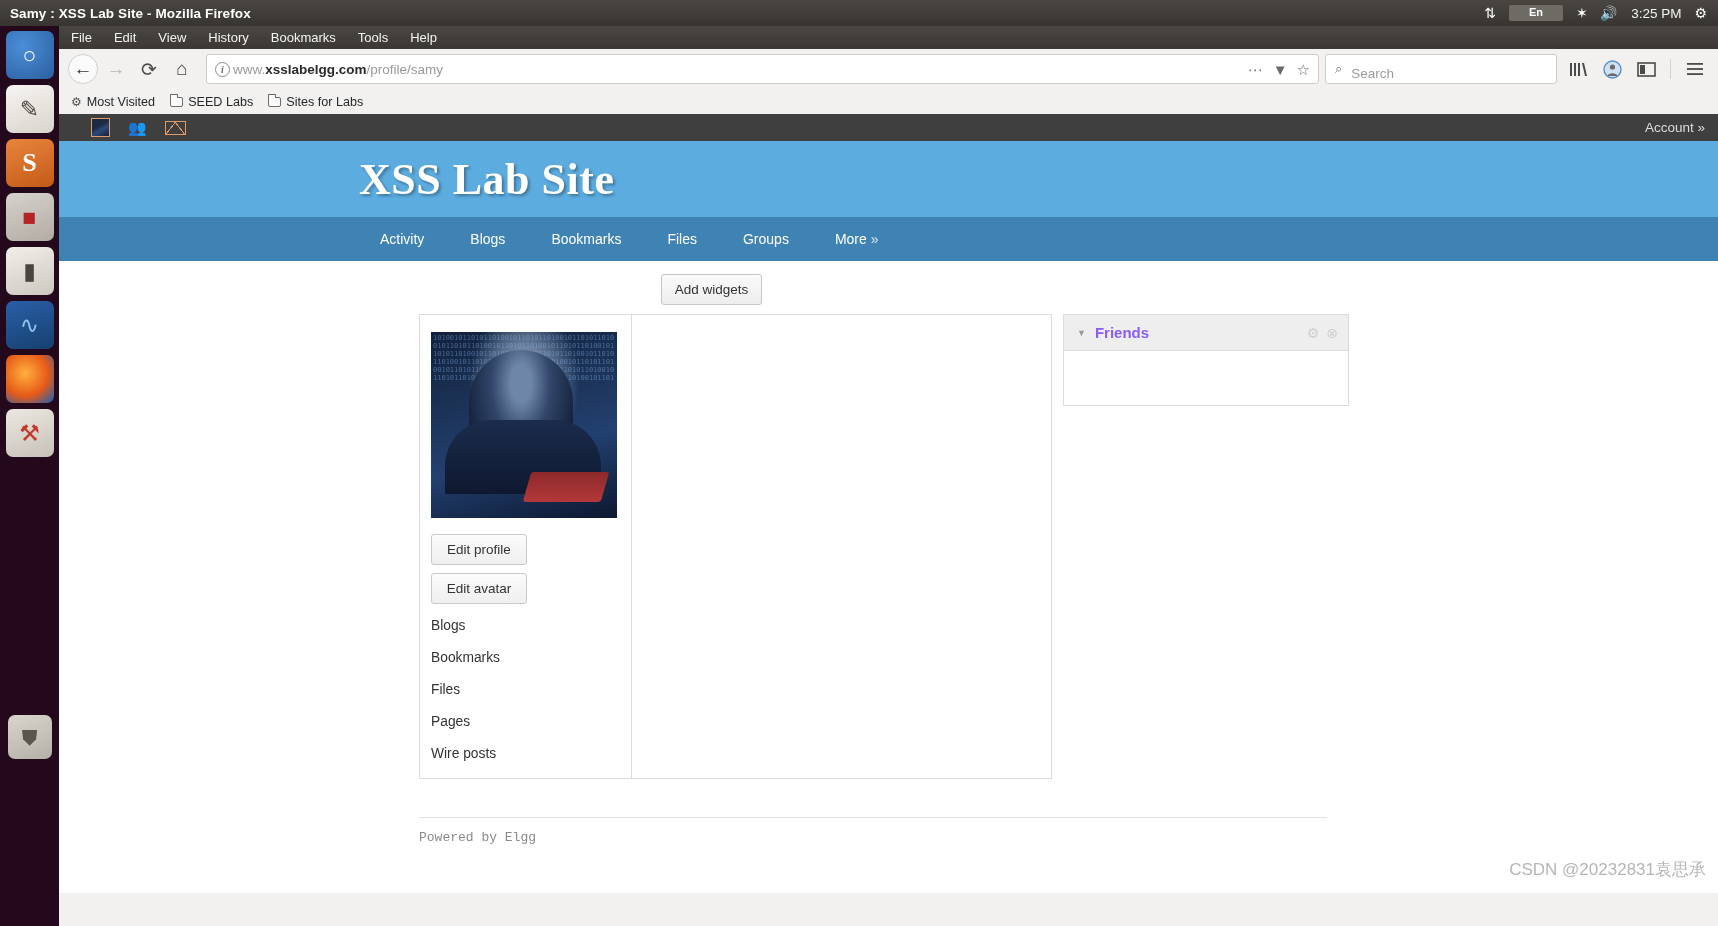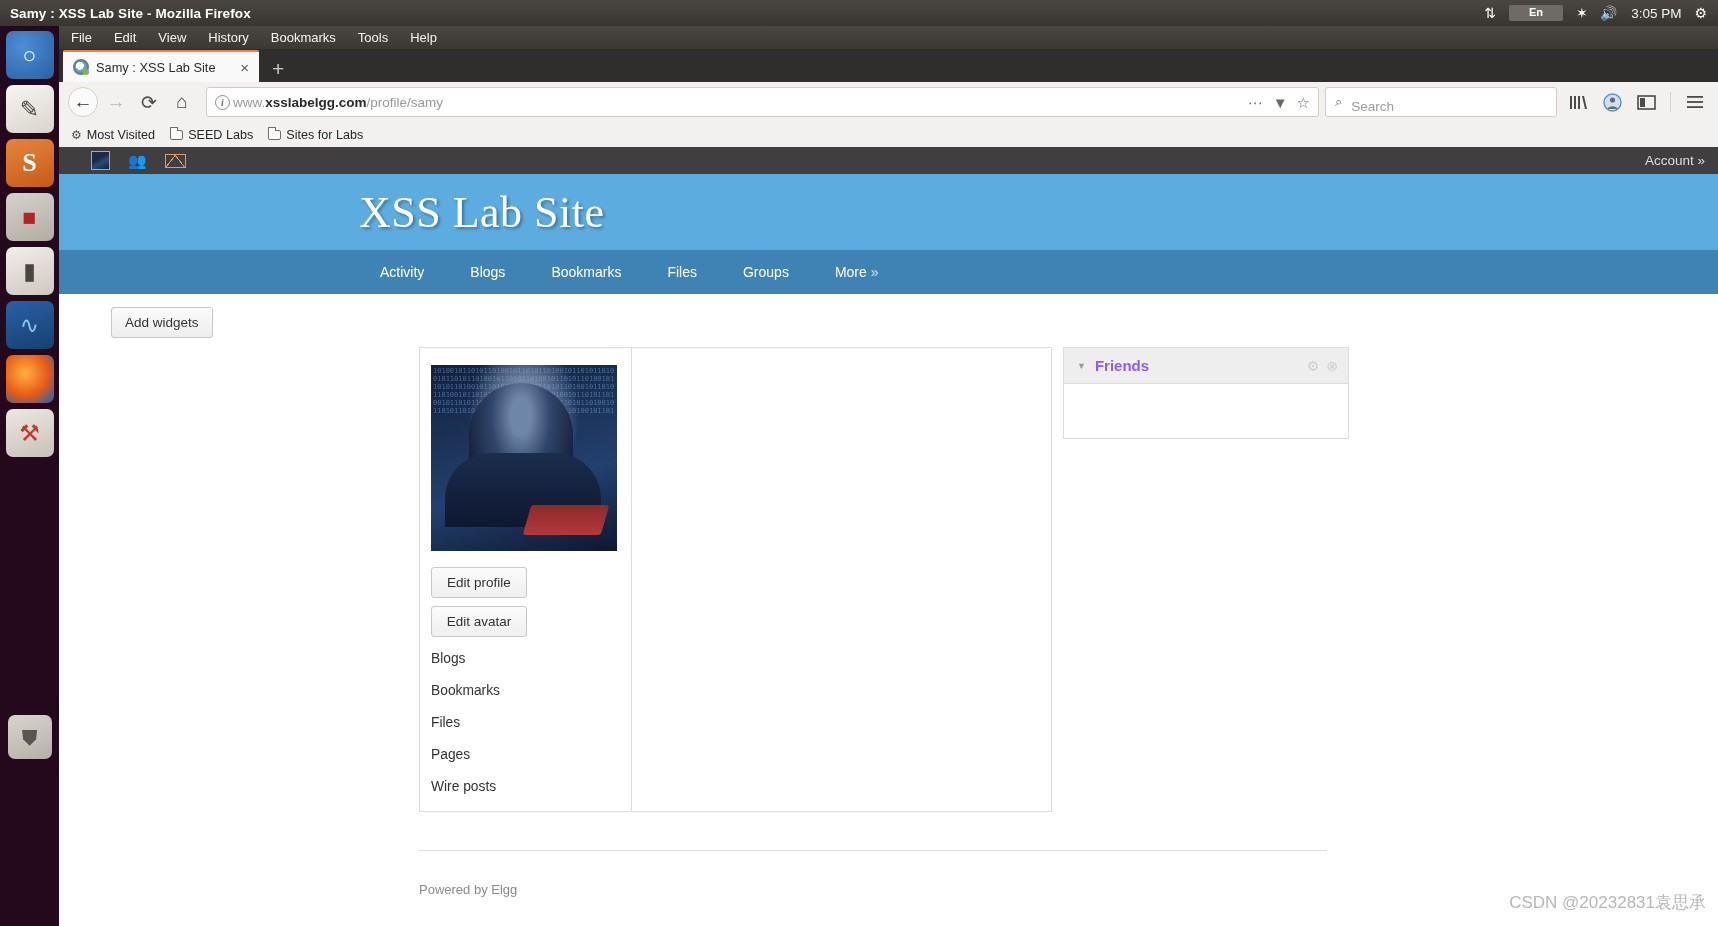--- a/index.html
+++ b/index.html
@@ -157,32 +157,32 @@
     content:""; position:absolute; left:0; top:0; width:100%; height:100%;
     background:
       linear-gradient(to bottom right, transparent 46%, #e09a63 47%, #e09a63 53%, transparent 54%) no-repeat left top/50% 100%,
       linear-gradient(to bottom left, transparent 46%, #e09a63 47%, #e09a63 53%, transparent 54%) no-repeat right top/50% 100%;
   }
   #elgg-topbar .account { margin-left: auto; color: #dcdcdc; font-size: 13.5px; }
 
   
   #banner { height: 76px; background: #5cace0; display: flex; align-items: center; }
   #banner .sitetitle {
-    font-family: "Liberation Serif", serif; font-weight: normal; font-size: 44px; color: #ffffff;
+    font-family: "Liberation Serif", serif; font-weight: bold; font-size: 44px; color: #ffffff;
     margin-left: 300px; text-shadow: 2px 2px 3px rgba(0,0,0,.33); letter-spacing: .5px;
   }
   
   #sitenav { height: 44px; background: #3f83b5; display: flex; align-items: center; }
   #sitenav .navlist { display: flex; align-items: center; margin-left: 298px; justify-content: flex-end; }
   #sitenav .navitem { color: #ffffff; font-size: 14px; padding: 0 23px; }
   #sitenav .navitem .chev { color: #d8e7f2; margin-left: 4px; }
 
   
   #main { position: relative; padding: 0 0 0 0; }
-  #addwidgets-wrap { display: flex; justify-content: flex-start; padding: 13px 406px 0 4px; margin-left: 48px; }
+  #addwidgets-wrap { display: flex; justify-content: center; padding: 13px 406px 0 4px; margin-left: 48px; }
   #addwidgets {
     background: linear-gradient(to bottom,#fbfbfb,#ededed); border: 1px solid #c6c6c6;
     border-radius: 3px; font-size: 13.5px; color: #333; padding: 7px 13px;
   }
   #cols { display: flex; padding: 9px 0 0 360px; gap: 11px; }
   .profilebox { width: 633px; border: 1px solid #dcdcdc; background: #fff; display: flex; min-height: 450px; }
   .pcol-left { width: 212px; border-right: 1px solid #dcdcdc; padding: 17px 0 0 11px; }
   .avatar-big {
     width: 186px; height: 186px; margin-bottom: 16px;
     background:
@@ -233,40 +233,40 @@
   .widget-body { padding: 9px 0 0 13px; }
   .friend-avatar {
     width: 41px; height: 41px; border-radius: 3px;
     background:
       radial-gradient(circle at 30% 62%, #f2c53c 0 17%, rgba(0,0,0,0) 18%),
       radial-gradient(circle at 62% 40%, #b8c9df 0 26%, rgba(0,0,0,0) 27%),
       linear-gradient(150deg,#7f9ec2 0%,#98b0ce 38%,#6f8fb4 70%,#4e6c92 100%);
   }
 
   
-  #footer { margin: 38px 0 0 360px; width: 908px; border-top: 1px solid #e0e0e0; padding-top: 29px; }
+  #footer { margin: 38px 0 0 360px; width: 908px; border-top: 1px solid #e0e0e0; padding-top: 10px; font-family: Liberation Mono, monospace; }
   #footer .powered { font-size: 13px; color: #8a8a8a; }
 
   
   #watermark {
     position: absolute; right: 12px; bottom: 12px;
     font-size: 17px; color: #b6b6b6; white-space: nowrap;
   }
 </style>
 </head>
 <body>
 
 <div id="topbar">
   <div class="wtitle">Samy : XSS Lab Site - Mozilla Firefox</div>
   <div id="tray">
     <span class="tray-ico">⇅</span>
     <span class="kbd">En</span>
     <span class="tray-ico">✶</span>
     <span class="tray-ico">🔊</span>
-    <span class="clock">3:05 PM</span>
+    <span class="clock">3:25 PM</span>
     <span class="tray-ico">⚙</span>
   </div>
 </div>
 
 <div id="launcher">
   <div class="lnk ubuntu">
     <span class="glyph">○</span>
 
   </div>
   <div class="lnk files">
@@ -301,28 +301,20 @@
   <div id="menubar">
     <span class="mi">File</span>
     <span class="mi">Edit</span>
     <span class="mi">View</span>
     <span class="mi">History</span>
     <span class="mi">Bookmarks</span>
     <span class="mi">Tools</span>
     <span class="mi">Help</span>
   </div>
 
-  <div id="tabstrip">
-    <div class="tab">
-      <span class="favicon"></span>
-      <span class="tlabel">Samy : XSS Lab Site</span>
-      <span class="tclose">×</span>
-    </div>
-    <span class="newtab">+</span>
-  </div>
 
   <div id="navbar">
     <span class="navbtn back">←</span>
     <span class="navbtn fwd">→</span>
     <span class="navbtn">⟳</span>
     <span class="navbtn">⌂</span>
 
     <div id="urlbar">
       <span class="ico-i">i</span>
       <span class="urltext"><span>www.</span><b>xsslabelgg.com</b><span>/profile/samy</span></span>

